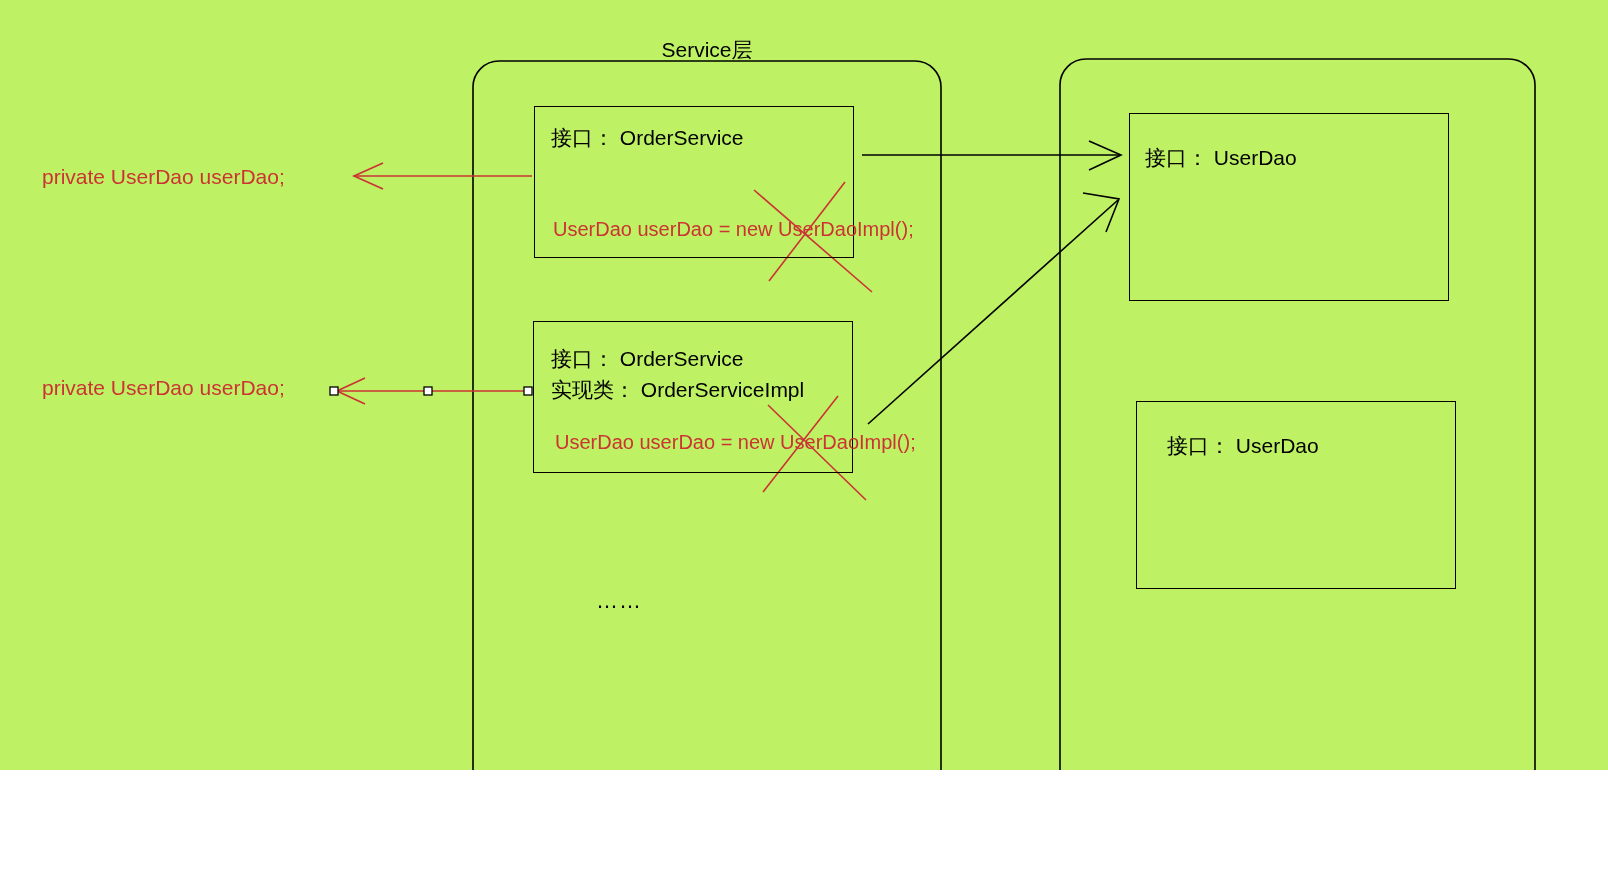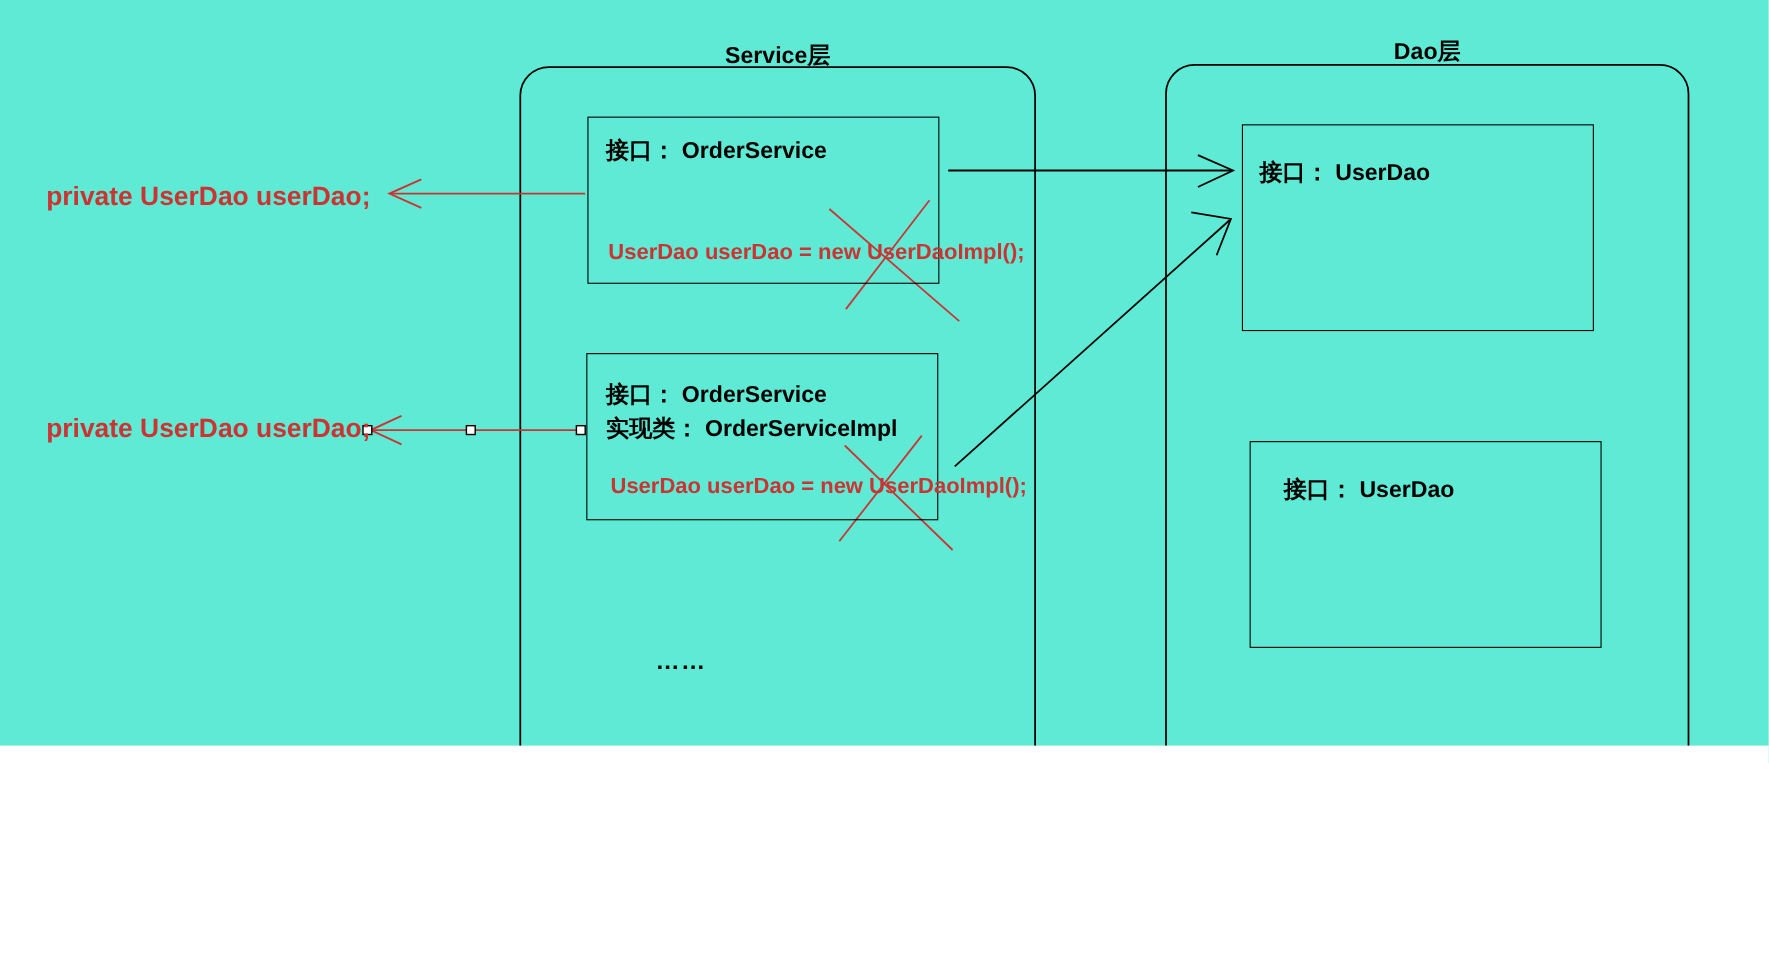--- a/index.html
+++ b/index.html
@@ -3,25 +3,24 @@
 <meta charset="utf-8">
 <style>
   html, body {
     margin: 0;
     padding: 0;
     background: #ffffff;
   }
   #canvas {
     position: relative;
     width: 1608px;
-    height: 678px;
-    background: #5eead4;
+    height: 770px;
+    background: #bef264;
     font-family: "Liberation Sans", "DejaVu Sans", sans-serif;
     overflow: hidden;
-    font-weight: bold;
   }
   .svg-layer {
     position: absolute;
     left: 0;
     top: 0;
     width: 1608px;
     height: 874px;
     pointer-events: none;
   }
   .layer-title {
@@ -45,21 +44,21 @@
     line-height: 1.45;
   }
   .code-red {
     position: absolute;
     font-size: 20px;
     color: #cc3333;
     white-space: nowrap;
   }
   .field-label {
     position: absolute;
-    font-size: 24px;
+    font-size: 21px;
     color: #cc3333;
     white-space: nowrap;
   }
   .ellipsis {
     position: absolute;
     font-size: 22px;
     color: #000000;
     letter-spacing: 1px;
     white-space: nowrap;
   }
@@ -107,21 +106,20 @@
     </g>
 
     <g>
       <line x1="768" y1="405" x2="866" y2="500" stroke="#cc3333" stroke-width="1.6"></line>
       <line x1="838" y1="396" x2="763" y2="492" stroke="#cc3333" stroke-width="1.6"></line>
     </g>
   </svg>
 
   <div class="layer-title" style="left:473px; top:36px; width:468px;">Service层</div>
 
-  <div class="layer-title" style="left:1060px; top:33px; width:475px;">Dao层</div>
 
   <div class="klass-box" style="left:534px; top:106px; width:320px; height:152px;"></div>
 
   <div class="klass-text" style="left:551px; top:123px;">
     <span>接口：</span>
     <span>OrderService</span>
   </div>
 
 
   <div class="code-red" style="left:553px; top:218px;">UserDao userDao = new UserDaoImpl();</div>

